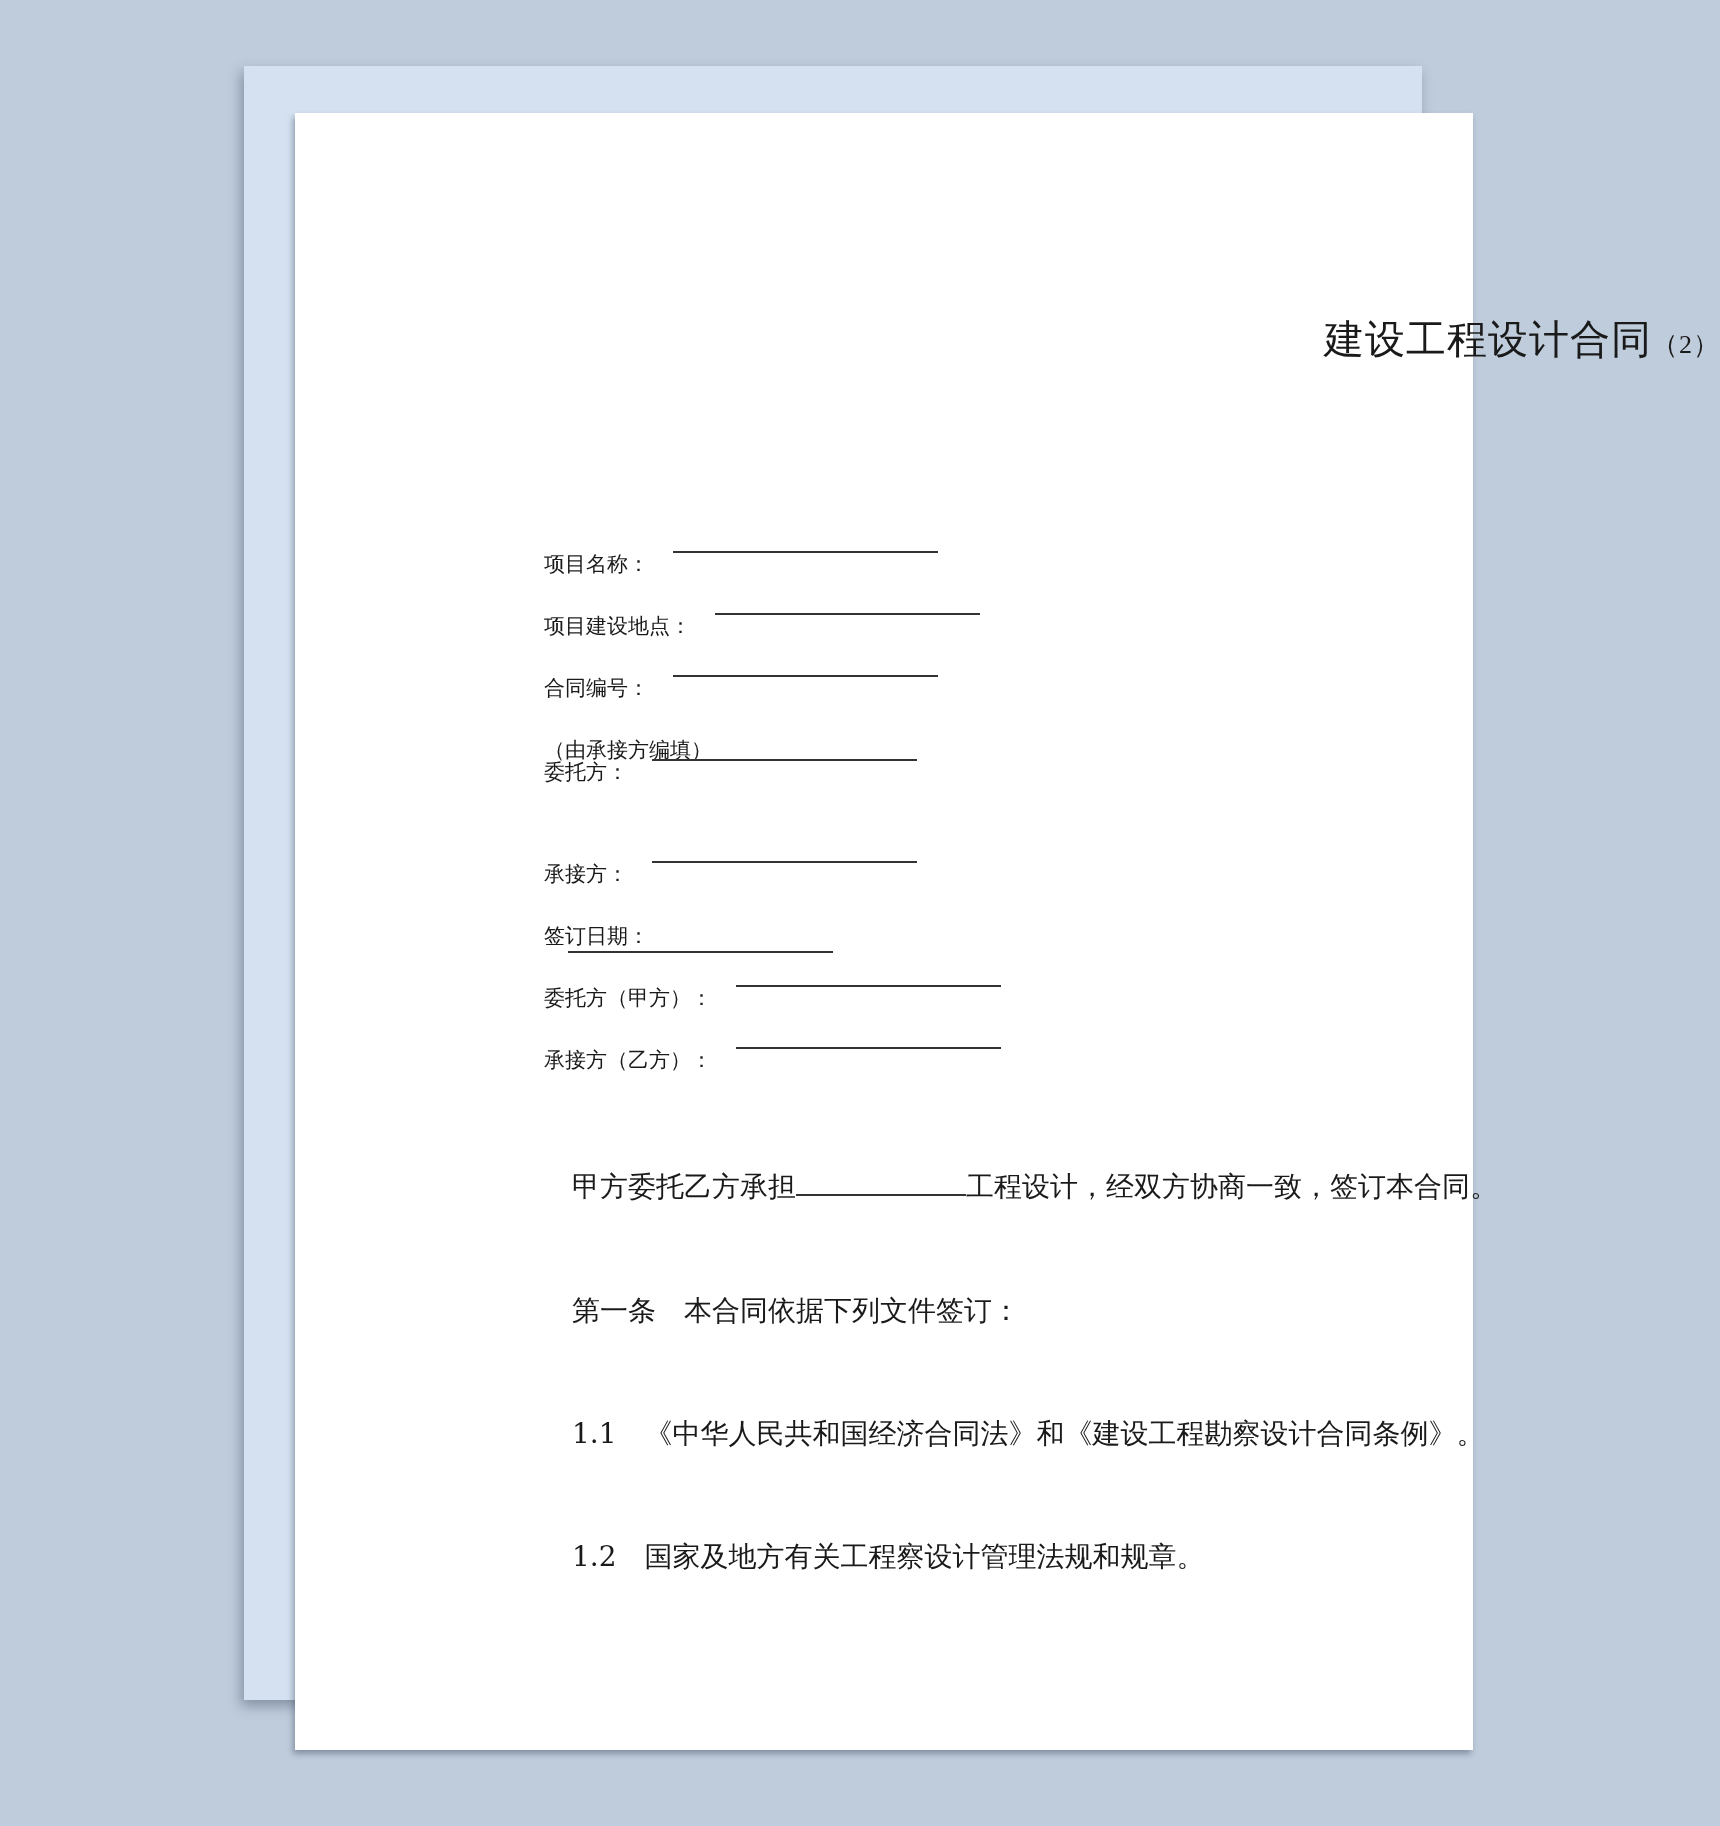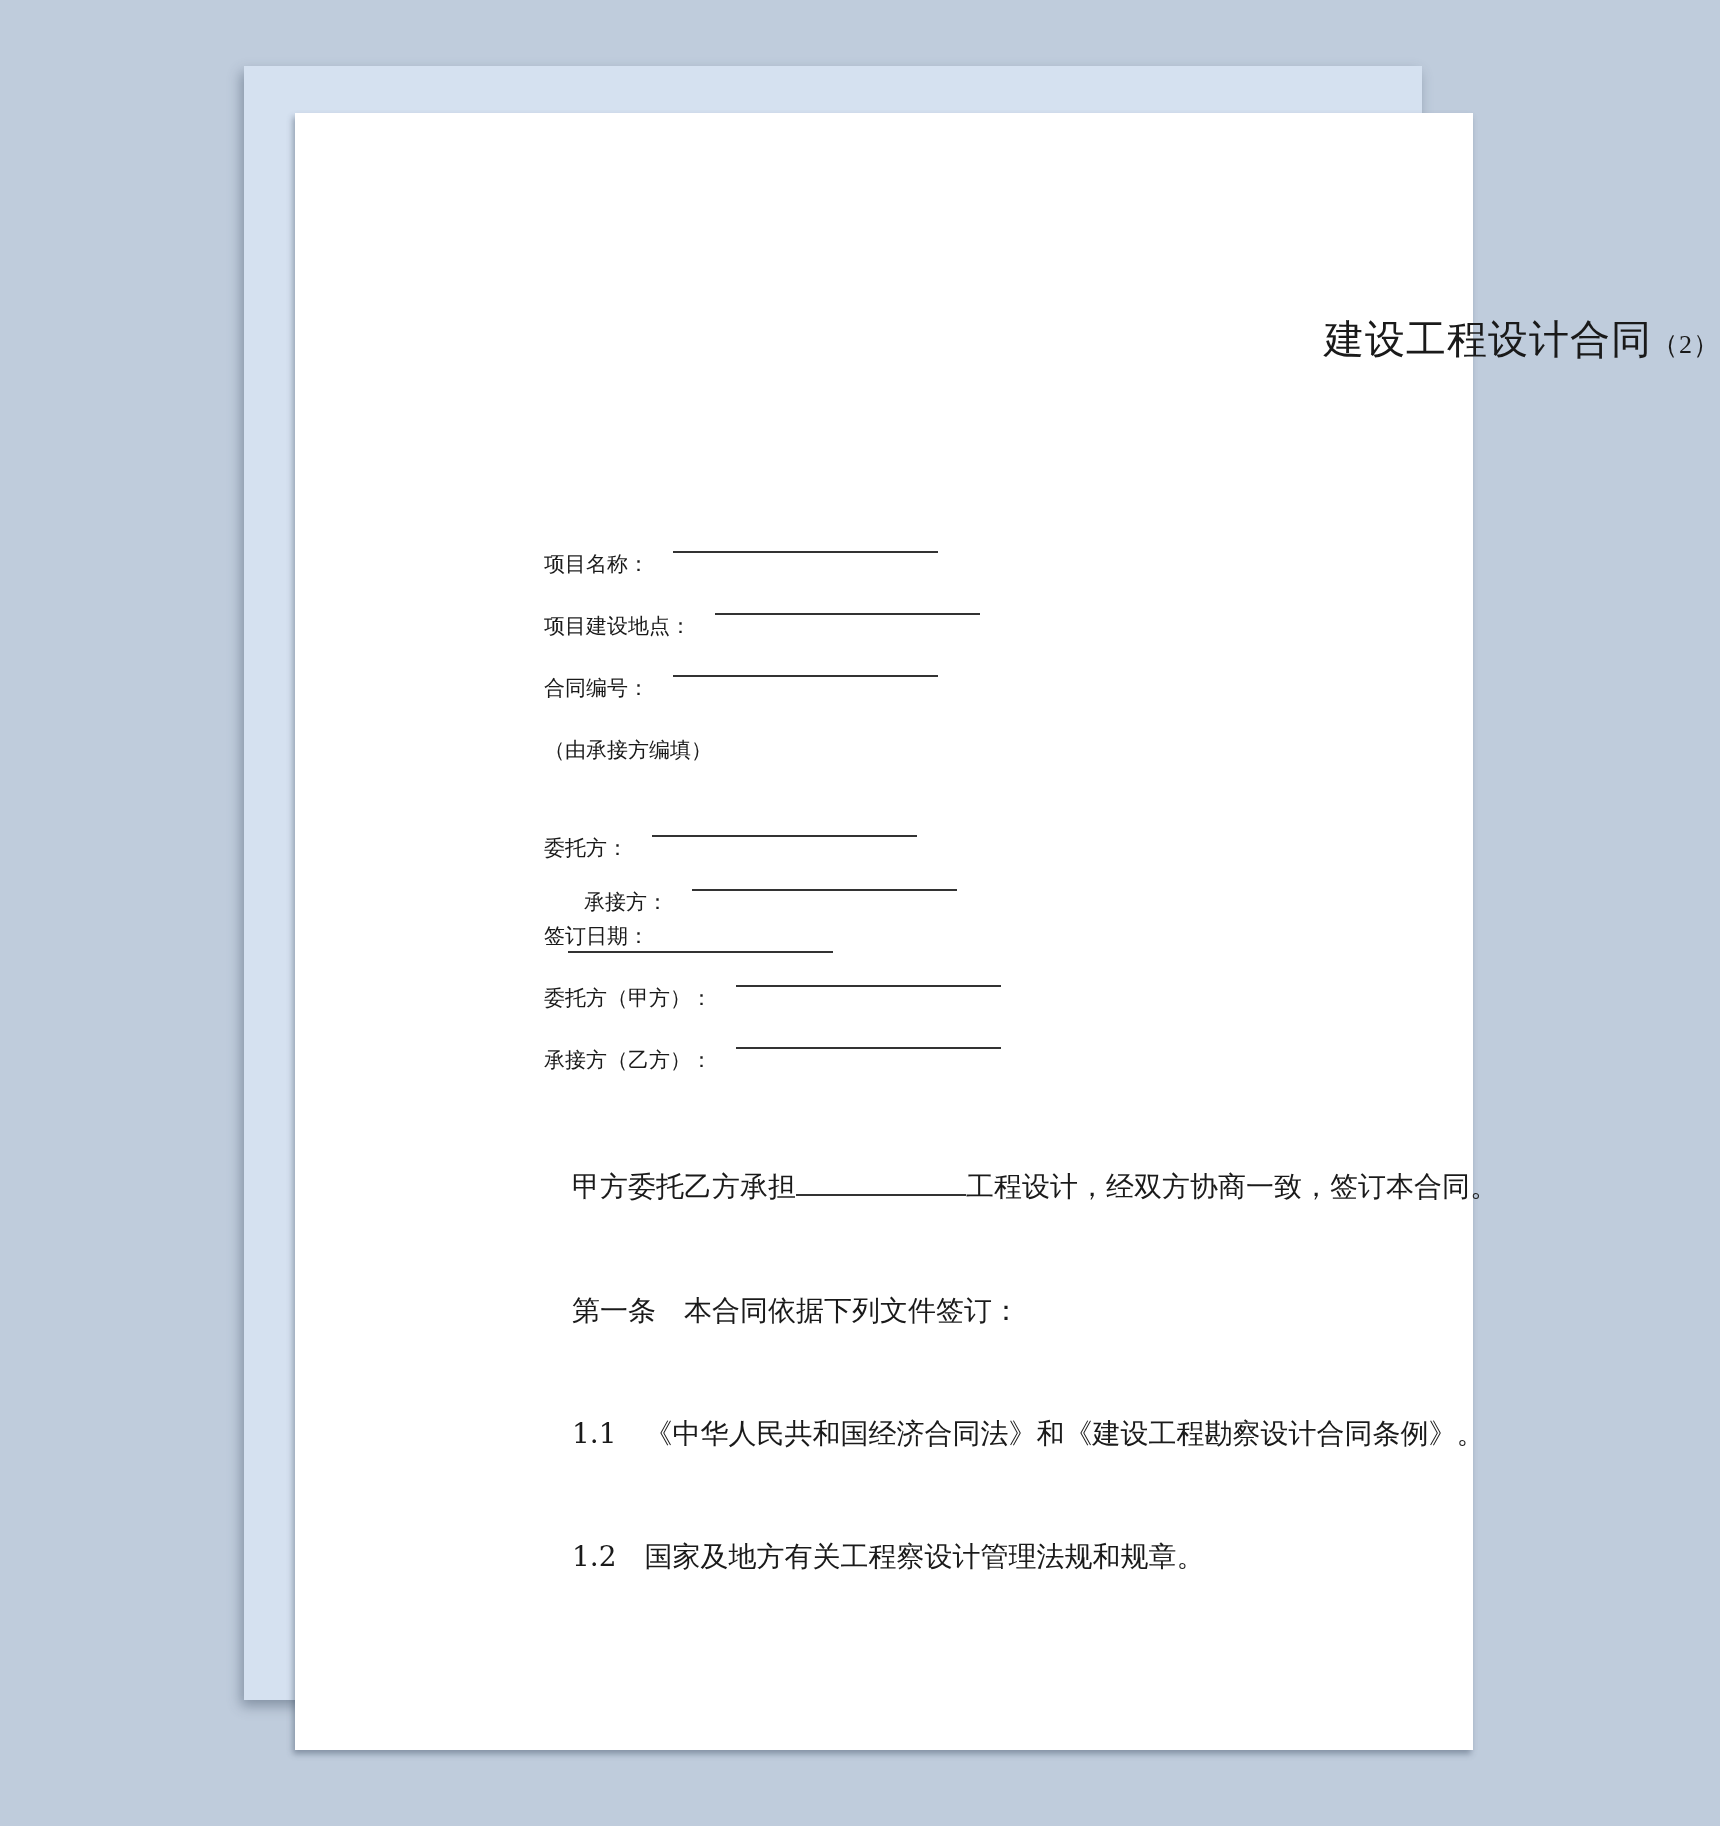--- a/index.html
+++ b/index.html
@@ -80,25 +80,25 @@
   <span>项目建设地点：</span>
   <span class="line" style="margin-left:24px;"></span>
 </div>
 <div class="field" style="top:674px;">
   <span>合同编号：</span>
   <span class="line" style="margin-left:24px;"></span>
 </div>
 <div class="field" style="top:736px;">
   <span>（由承接方编填）</span>
 </div>
-<div class="field" style="top:834px;">
+<div class="field" style="top:758px;">
   <span>委托方：</span>
   <span class="line" style="margin-left:24px;"></span>
 </div>
-<div class="field" style="top:888px;margin-left:40px;">
+<div class="field" style="top:860px;">
   <span>承接方：</span>
   <span class="line" style="margin-left:24px;"></span>
 </div>
 <div class="field" style="top:922px;flex-direction:column;">
   <span>签订日期：</span>
   <span class="line" style="margin-left:24px;"></span>
 </div>
 <div class="field" style="top:984px;">
   <span>委托方（甲方）：</span>
   <span class="line" style="margin-left:24px;"></span>

